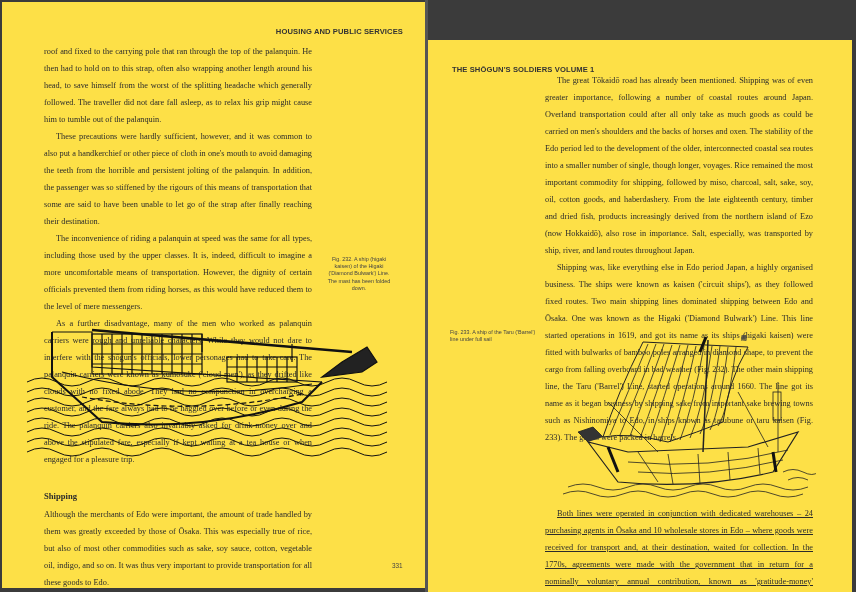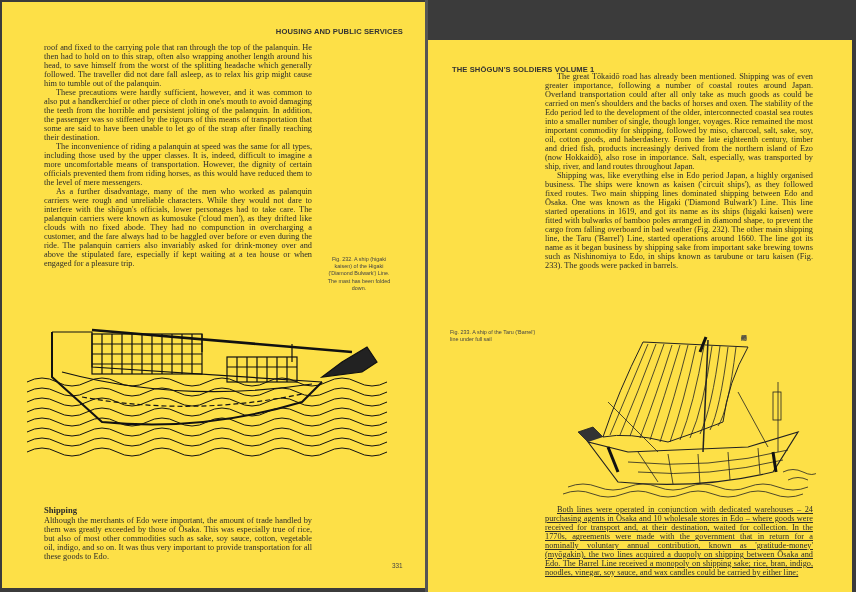--- a/index.html
+++ b/index.html
@@ -17,30 +17,30 @@
   .page.left { left: 2px; width: 423px; }
   .page.right { left: 428px; width: 424px; margin-top: 38px; }
   .running-head {
     position: absolute; top: 25px;
     font-family: "Liberation Sans", sans-serif;
     font-size: 7.6px; font-weight: bold; color: #333; letter-spacing: 0.1px;
   }
   .page.left .running-head { right: 22px; }
   .page.right .running-head { left: 24px; }
   .text {
-    position: absolute; font-size: 8.3px; line-height: 9px; color: #2b2b2b;
+    position: absolute; font-size: 8.3px; line-height: 17px; color: #2b2b2b;
     text-align: justify;
   }
   .text p { margin: 0; text-indent: 0; }
   .text p.ind { text-indent: 12px; }
   .page.left .text.top { left: 42px; top: 41px; width: 268px; }
   .page.left .text.bottom { left: 42px; top: 486px; width: 268px; }
   .page.right .text.top { left: 117px; top: 32px; width: 268px; }
   .page.right .text.bottom { left: 117px; top: 465px; width: 268px; text-decoration: underline; }
-  .heading { font-weight: bold; font-size: 8.6px; margin-bottom: 1px; margin-top: 18px; }
+  .heading { font-weight: bold; font-size: 8.6px; margin-bottom: 1px; }
   .caption {
     position: absolute; font-family: "Liberation Sans", sans-serif;
     font-size: 5.4px; line-height: 7.2px; color: #444;
   }
   .caption.c232 { left: 322px; top: 254px; width: 70px; text-align: center; }
   .caption.c233 { left: 22px; top: 289px; width: 90px; }
   .folio {
     position: absolute; top: 560px; font-family: "Liberation Sans", sans-serif;
     font-size: 6.4px; color: #444;
   }

